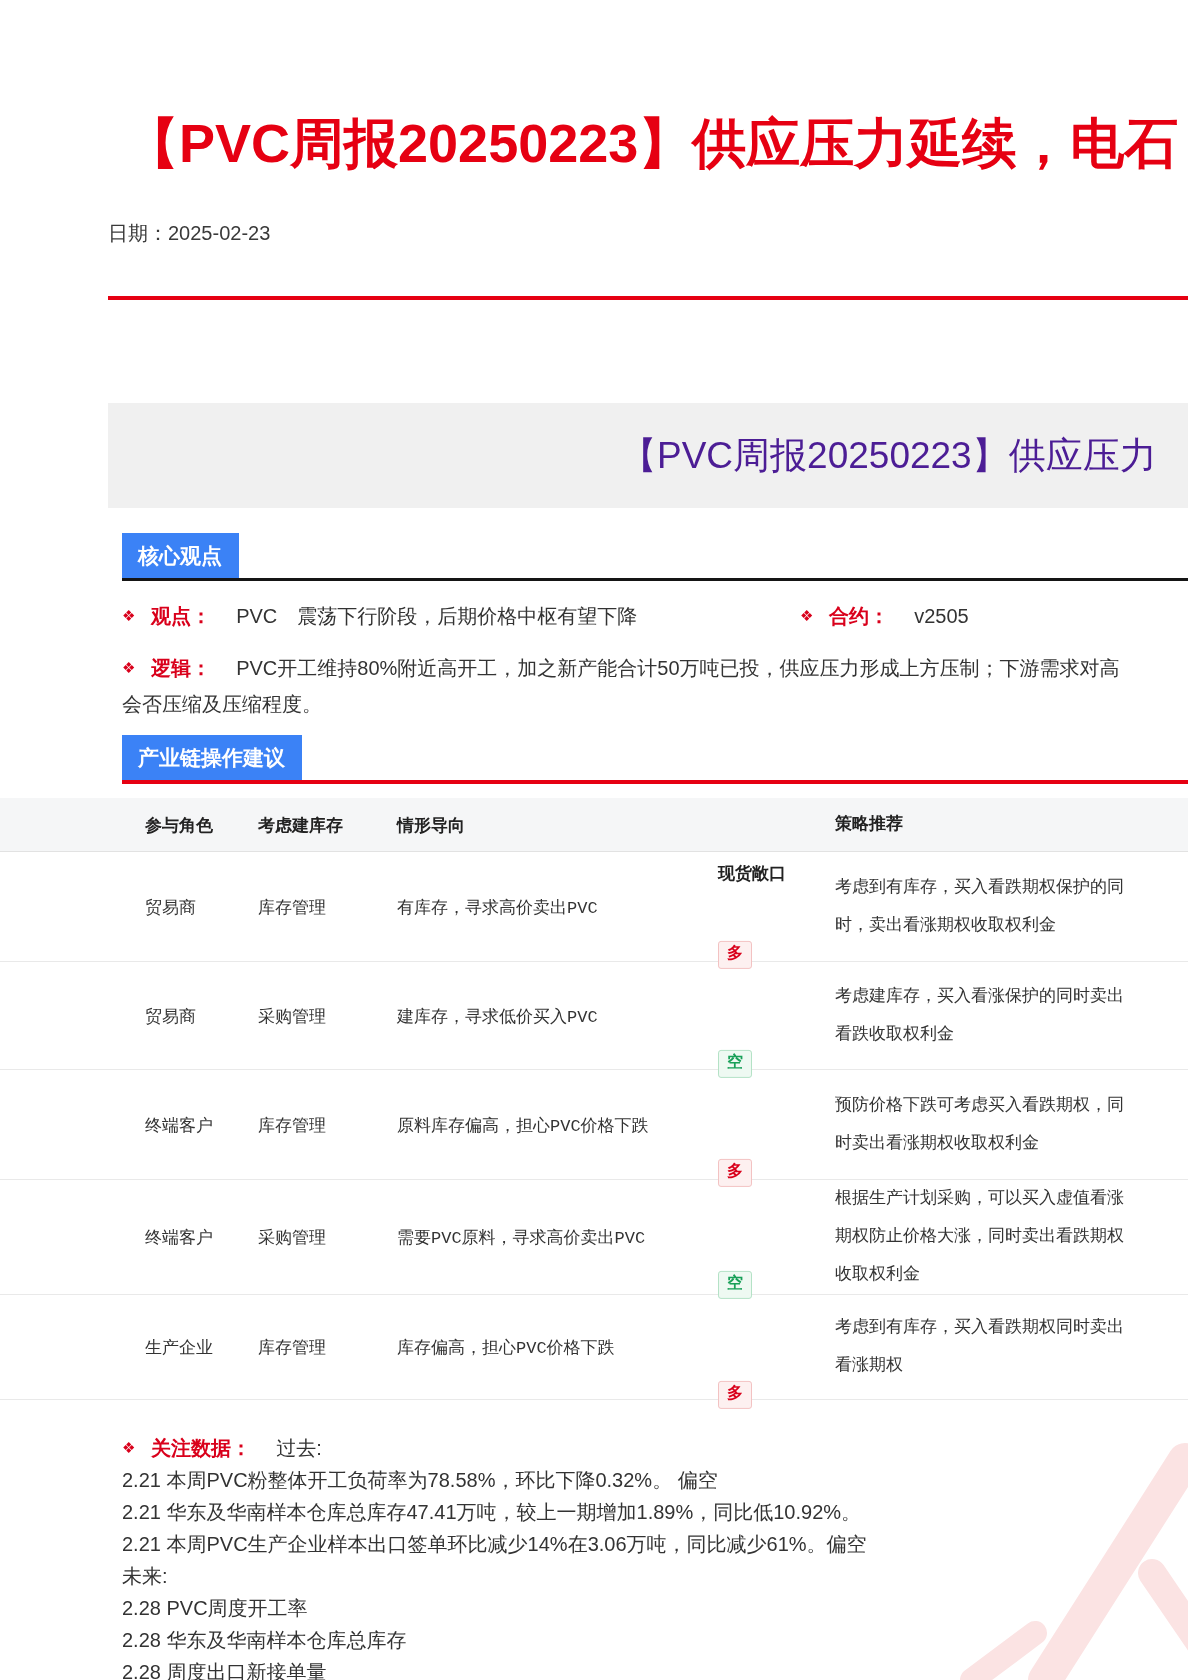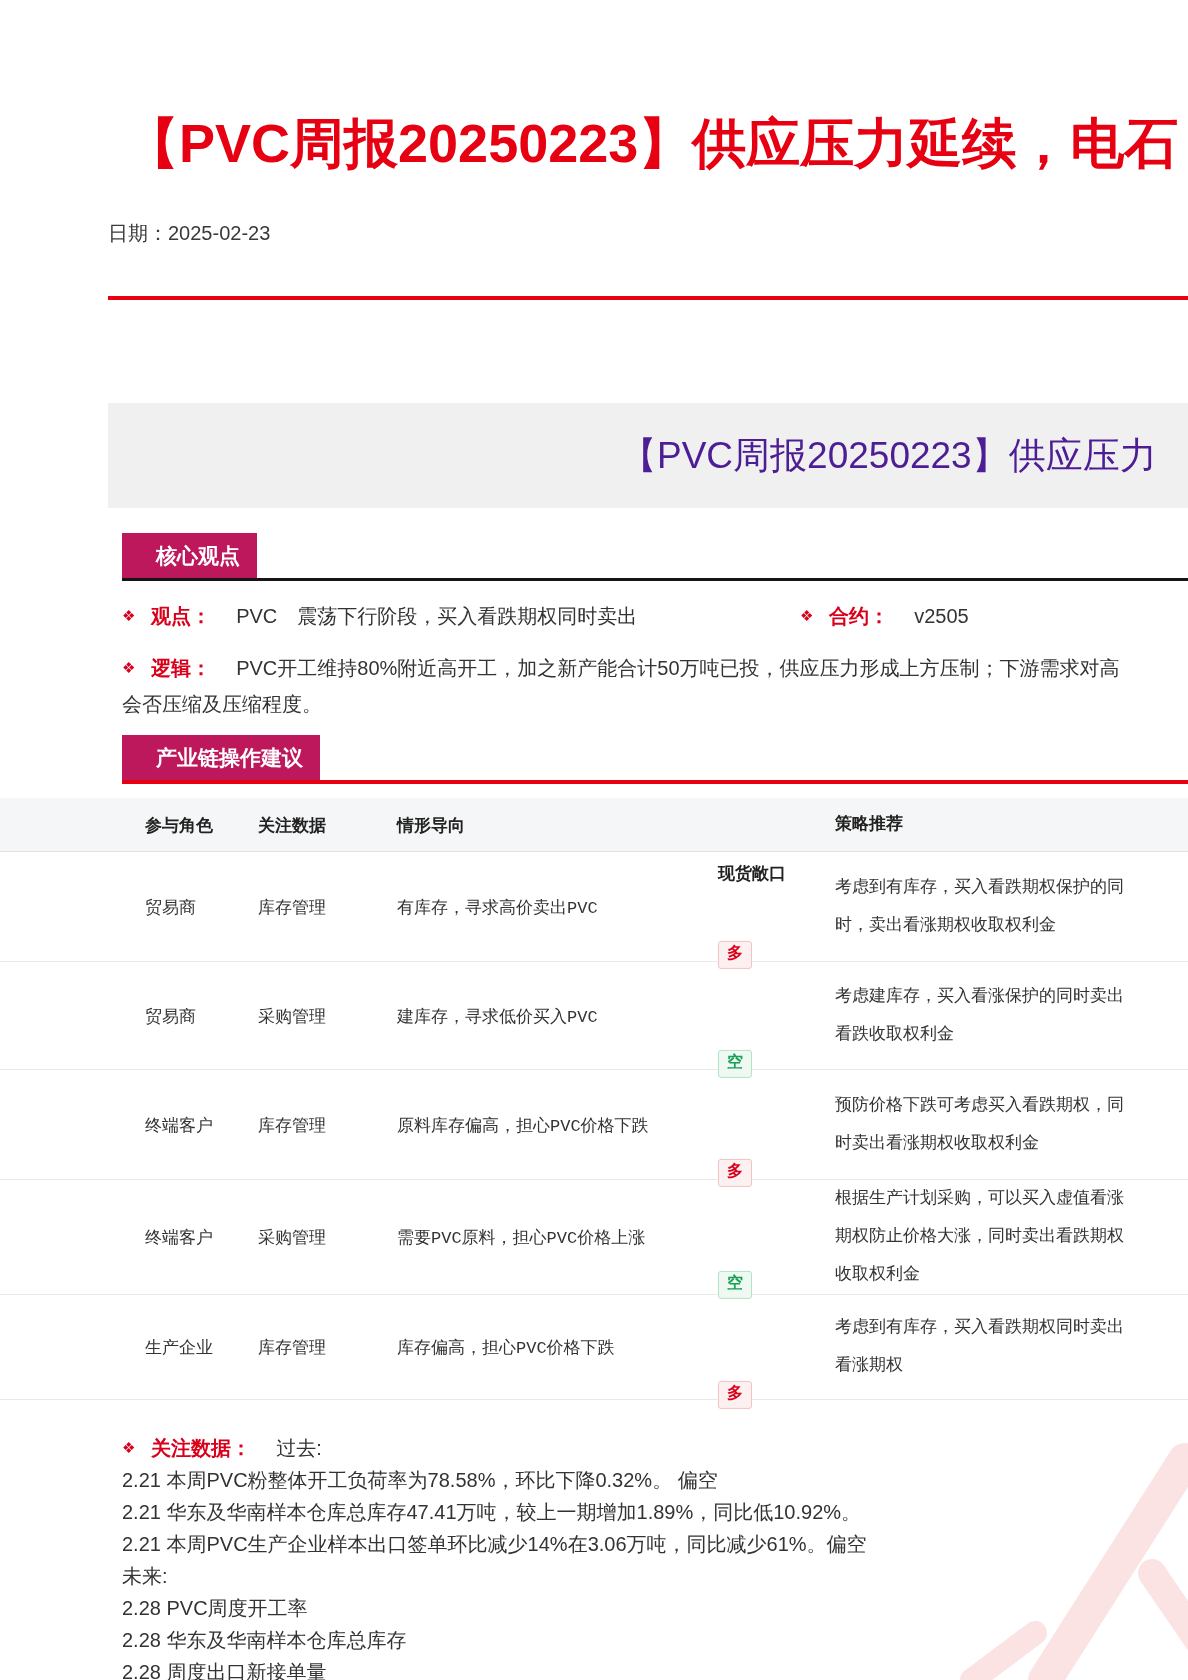--- a/index.html
+++ b/index.html
@@ -38,23 +38,23 @@
     font-size:37px;color:#4c1d95;white-space:nowrap;
   }
   
   .section-bar{
     position:absolute;left:122px;width:1378px;
   }
   .section-bar.core{top:533px;border-bottom:3px solid #151515;}
   .section-bar.chain{top:735px;border-bottom:4px solid #e60012;}
   .section-badge{
     display:inline-block;
-    background:#be185d;color:#fff;
+    background:#3b82f6;color:#fff;
     font-size:21px;font-weight:bold;
-    padding:9px 17px 8px 34px;
+    padding:9px 17px 8px 16px;
     white-space:nowrap;
   }
   
   .bullet-row{position:absolute;white-space:nowrap;font-size:20px;color:#333;}
   .bullet-icon{color:#d9001b;font-size:15px;margin-right:10px;vertical-align:2px;}
   .bullet-label{color:#d9001b;font-weight:bold;}
   .bullet-gap{display:inline-block;width:14px;}
   .vp-row{left:122px;top:603px;}
   .ct-row{left:800px;top:603px;}
   .logic-row1{left:122px;top:655px;}
@@ -111,21 +111,21 @@
   </div>
 
   <div class="section-bar core">
     <span class="section-badge">核心观点</span>
   </div>
 
   <div class="bullet-row vp-row">
     <span class="bullet-icon">❖</span>
     <span class="bullet-label">观点：</span>
     <span class="bullet-gap"></span>
-    <span>PVC　震荡下行阶段，买入看跌期权同时卖出</span>
+    <span>PVC　震荡下行阶段，后期价格中枢有望下降</span>
   </div>
 
   <div class="bullet-row ct-row">
     <span class="bullet-icon">❖</span>
     <span class="bullet-label">合约：</span>
     <span class="bullet-gap"></span>
     <span>v2505</span>
   </div>
 
   <div class="bullet-row logic-row1">
@@ -139,21 +139,21 @@
   </div>
 
   <div class="section-bar chain">
     <span class="section-badge">产业链操作建议</span>
   </div>
 
   <div class="tbl">
 
     <div class="trow thead">
       <span class="cell c1">参与角色</span>
-      <span class="cell c2">关注数据</span>
+      <span class="cell c2">考虑建库存</span>
       <span class="cell c3">情形导向</span>
       <span class="cell c4">现货敞口</span>
       <span class="cell c5">策略推荐</span>
     </div>
 
     <div class="trow r1">
       <span class="cell c1">贸易商</span>
       <span class="cell c2">库存管理</span>
       <span class="cell c3">有库存，寻求高价卖出PVC</span>
       <span class="cell c4"><span class="badge long">多</span></span>
@@ -175,21 +175,21 @@
       <span class="cell c2">库存管理</span>
       <span class="cell c3">原料库存偏高，担心PVC价格下跌</span>
       <span class="cell c4"><span class="badge long">多</span></span>
       <span class="cell c5">预防价格下跌可考虑买入看跌期权，同
 时卖出看涨期权收取权利金</span>
     </div>
 
     <div class="trow r4">
       <span class="cell c1">终端客户</span>
       <span class="cell c2">采购管理</span>
-      <span class="cell c3">需要PVC原料，担心PVC价格上涨</span>
+      <span class="cell c3">需要PVC原料，寻求高价卖出PVC</span>
       <span class="cell c4"><span class="badge short">空</span></span>
       <span class="cell c5">根据生产计划采购，可以买入虚值看涨
 期权防止价格大涨，同时卖出看跌期权
 收取权利金</span>
     </div>
 
     <div class="trow r5">
       <span class="cell c1">生产企业</span>
       <span class="cell c2">库存管理</span>
       <span class="cell c3">库存偏高，担心PVC价格下跌</span>

